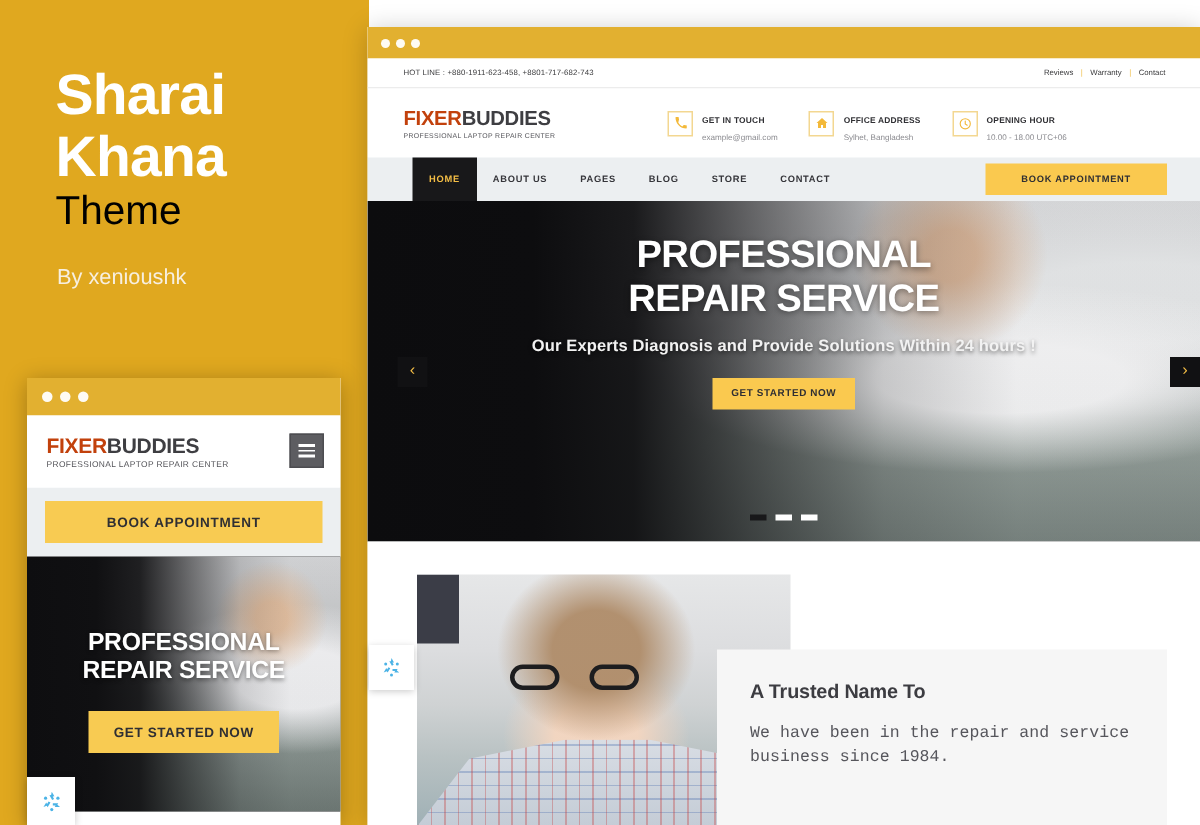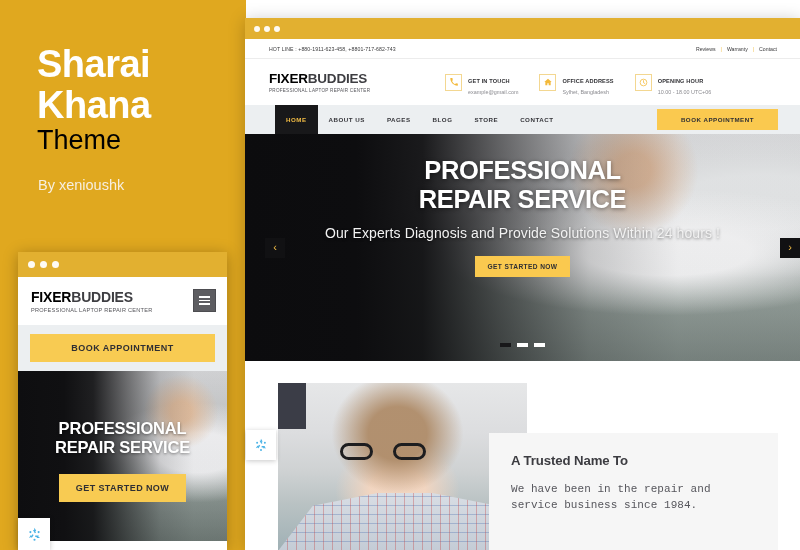--- a/index.html
+++ b/index.html
@@ -89,21 +89,21 @@
     align-items: center;
     padding: 0 13px;
     position: relative;
   }
   .logo-main {
     font-size: 14px;
     font-weight: bold;
     letter-spacing: -0.2px;
     white-space: nowrap;
   }
-  .logo-fixer { color: #000000; }
+  .logo-fixer { color: #c2410c; }
   .logo-buddies { color: #3e3e42; }
   .logo-tag {
     font-size: 5.6px;
     color: #55555a;
     letter-spacing: .25px;
     white-space: nowrap;
     margin-top: 2px;
   }
   .burger {
     position: absolute;
@@ -343,22 +343,22 @@
     color: #ffffff;
     font-size: 25.5px;
     font-weight: bold;
     line-height: 1.13;
     letter-spacing: -0.4px;
     text-shadow: 0 1px 4px rgba(0,0,0,.45);
   }
   .d-hero .hero-p {
     margin-top: 11px;
     color: #f2f2f2;
-    font-size: 14px;
-    font-weight: 400;
+    font-size: 11px;
+    font-weight: 700;
     letter-spacing: .1px;
     text-shadow: 0 1px 3px rgba(0,0,0,.5);
   }
   .btn-started-d {
     margin-top: 15px;
     display: inline-block;
     background: #fac94f;
     color: #2f2f33;
     font-size: 6.6px;
     font-weight: bold;
@@ -444,21 +444,20 @@
   }
   .about-photo .glasses i:first-child { left: 0; }
   .about-photo .glasses i:last-child  { right: 0; }
 
   .about-card {
     position: absolute;
     left: 233px; top: 72px;
     right: 22px; bottom: 0;
     background: #f6f6f6;
     padding: 19px 22px 0 22px;
-    margin-left: 11px;
   }
   .about-h2 {
     font-size: 13.2px;
     font-weight: bold;
     color: #3c3c41;
     line-height: 1.33;
     letter-spacing: -0.1px;
   }
   .about-h2 .hl { color: #f3bd45; }
   .about-p {

